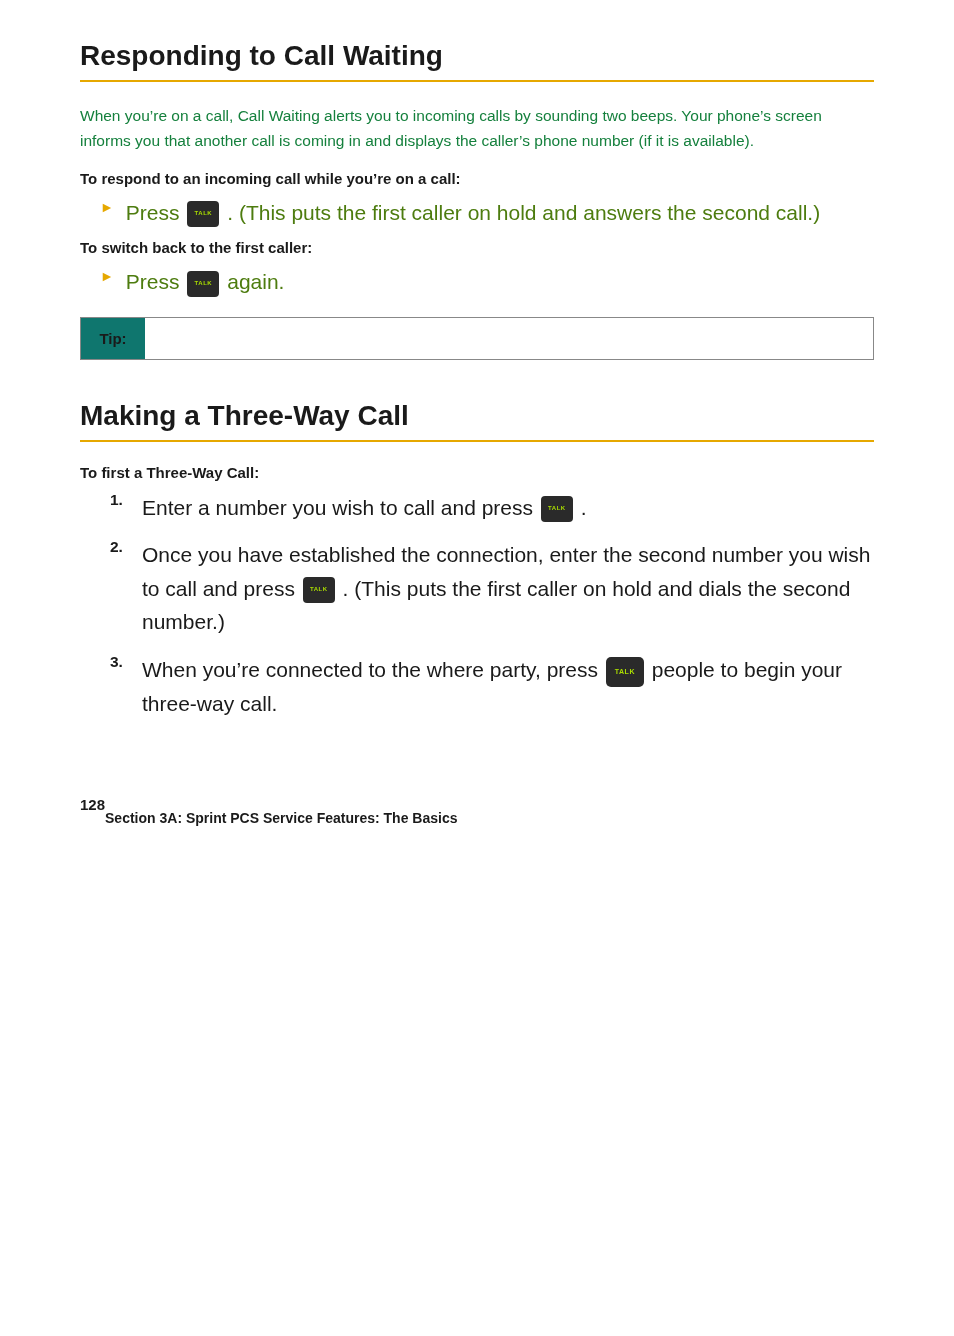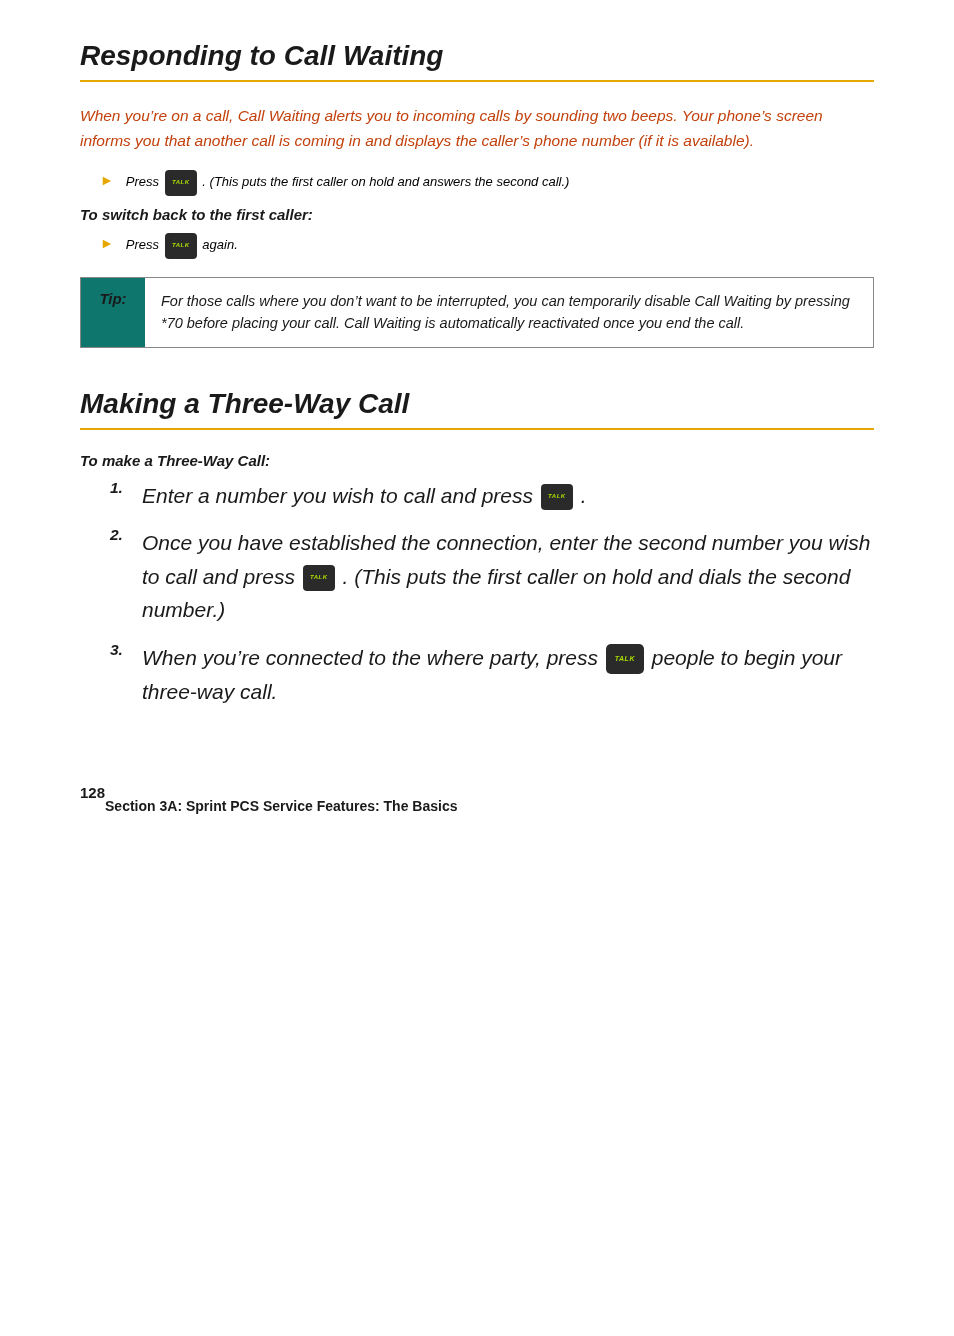--- a/index.html
+++ b/index.html
@@ -13,41 +13,40 @@
       font-family: Arial, Helvetica, sans-serif;
       font-size: 16px;
       color: #1a1a1a;
       width: 954px;
       min-height: 1336px;
       padding: 40px 80px 60px 80px;
     }
 
     .section {
       margin-bottom: 40px;
-      font-style: italic;
     }
 
     .section-title {
       font-size: 28px;
       font-weight: bold;
       color: #1a1a1a;
       margin-bottom: 8px;
     }
 
     .section-divider {
       border: none;
       border-top: 2px solid #e6a800;
       margin-bottom: 22px;
     }
 
     .section-intro {
       font-size: 15.5px;
       line-height: 1.6;
       margin-bottom: 16px;
-      color: #c2410c;
+      color: #15803d;
     }
 
     .subsection-label {
       font-size: 15px;
       font-weight: bold;
       margin-bottom: 10px;
       color: #1a1a1a;
     }
 
     .bullet-item {
@@ -59,23 +58,23 @@
 
     .bullet-arrow {
       color: #e6a800;
       font-size: 14px;
       margin-right: 12px;
       margin-top: 2px;
       flex-shrink: 0;
     }
 
     .bullet-text {
-      font-size: 13px;
+      font-size: 21px;
       line-height: 1.55;
-      color: #000000;
+      color: #4d7c0f;
     }
 
     .talk-button {
       display: inline-block;
       width: 32px;
       height: 26px;
       background: #2a2a2a;
       border-radius: 4px;
       position: relative;
       vertical-align: middle;
@@ -194,20 +193,21 @@
   </style>
 </head>
 <body>
 
 <div class="section">
   <h1 class="section-title">Responding to Call Waiting</h1>
   <hr class="section-divider">
 
   <p class="section-intro">When you’re on a call, Call Waiting alerts you to incoming calls by sounding two beeps. Your phone’s screen informs you that another call is coming in and displays the caller’s phone number (if it is available).</p>
 
+  <p class="subsection-label">To respond to an incoming call while you’re on a call:</p>
 
   <div class="bullet-item">
     <span class="bullet-arrow">►</span>
     <span class="bullet-text">
       <span>Press</span>
       <span class="talk-button"></span>
       <span>. (This puts the first caller on hold and answers the second call.)</span>
     </span>
   </div>
 
@@ -219,30 +219,29 @@
       <span>Press</span>
       <span class="talk-button"></span>
       <span>again.</span>
     </span>
   </div>
 
   <div class="tip-box">
     <div class="tip-label-cell">
       <span class="tip-label-text">Tip:</span>
     </div>
-    <div class="tip-content">For those calls where you don’t want to be interrupted, you can temporarily disable Call Waiting by pressing *70 before placing your call. Call Waiting is automatically reactivated once you end the call.</div>
   </div>
 </div>
 
 <div class="section">
   <h1 class="section-title">Making a Three-Way Call</h1>
   <hr class="section-divider">
 
 
-  <p class="subsection-label">To make a Three-Way Call:</p>
+  <p class="subsection-label">To first a Three-Way Call:</p>
 
   <div class="numbered-list">
 
     <div class="numbered-item">
       <span class="numbered-item-num">1.</span>
       <span class="numbered-item-text">
         <span>Enter a number you wish to call and press</span>
         <span class="talk-button"></span>
         <span>.</span>
       </span>

